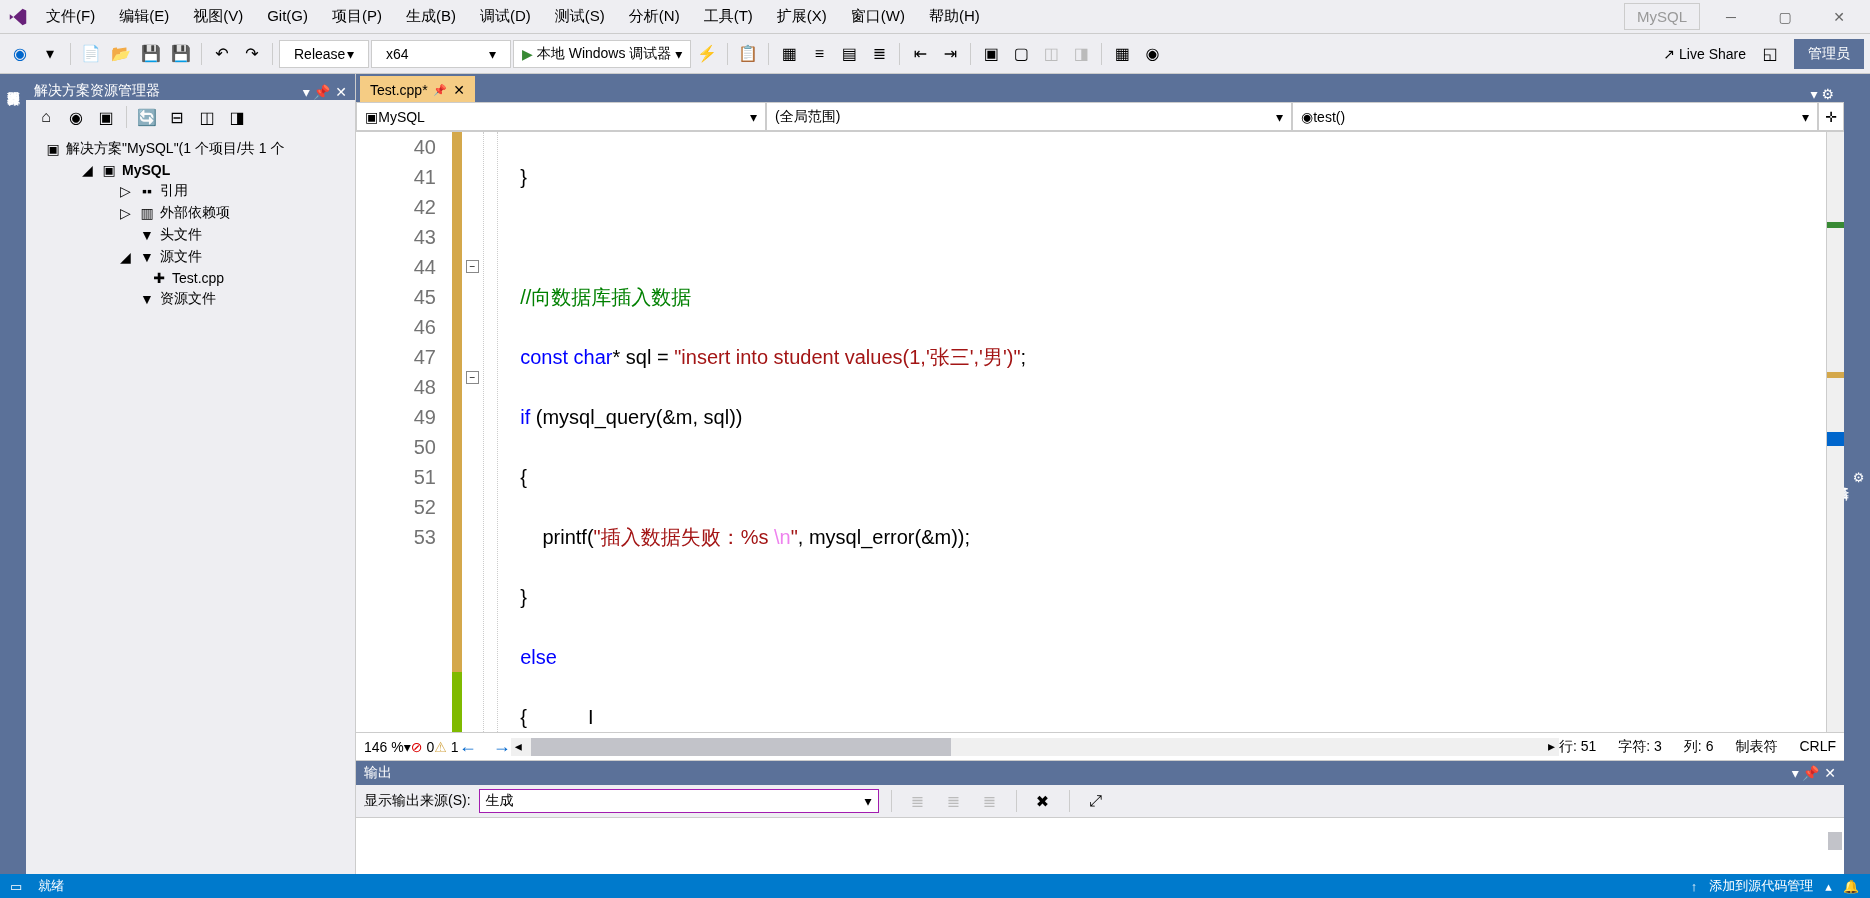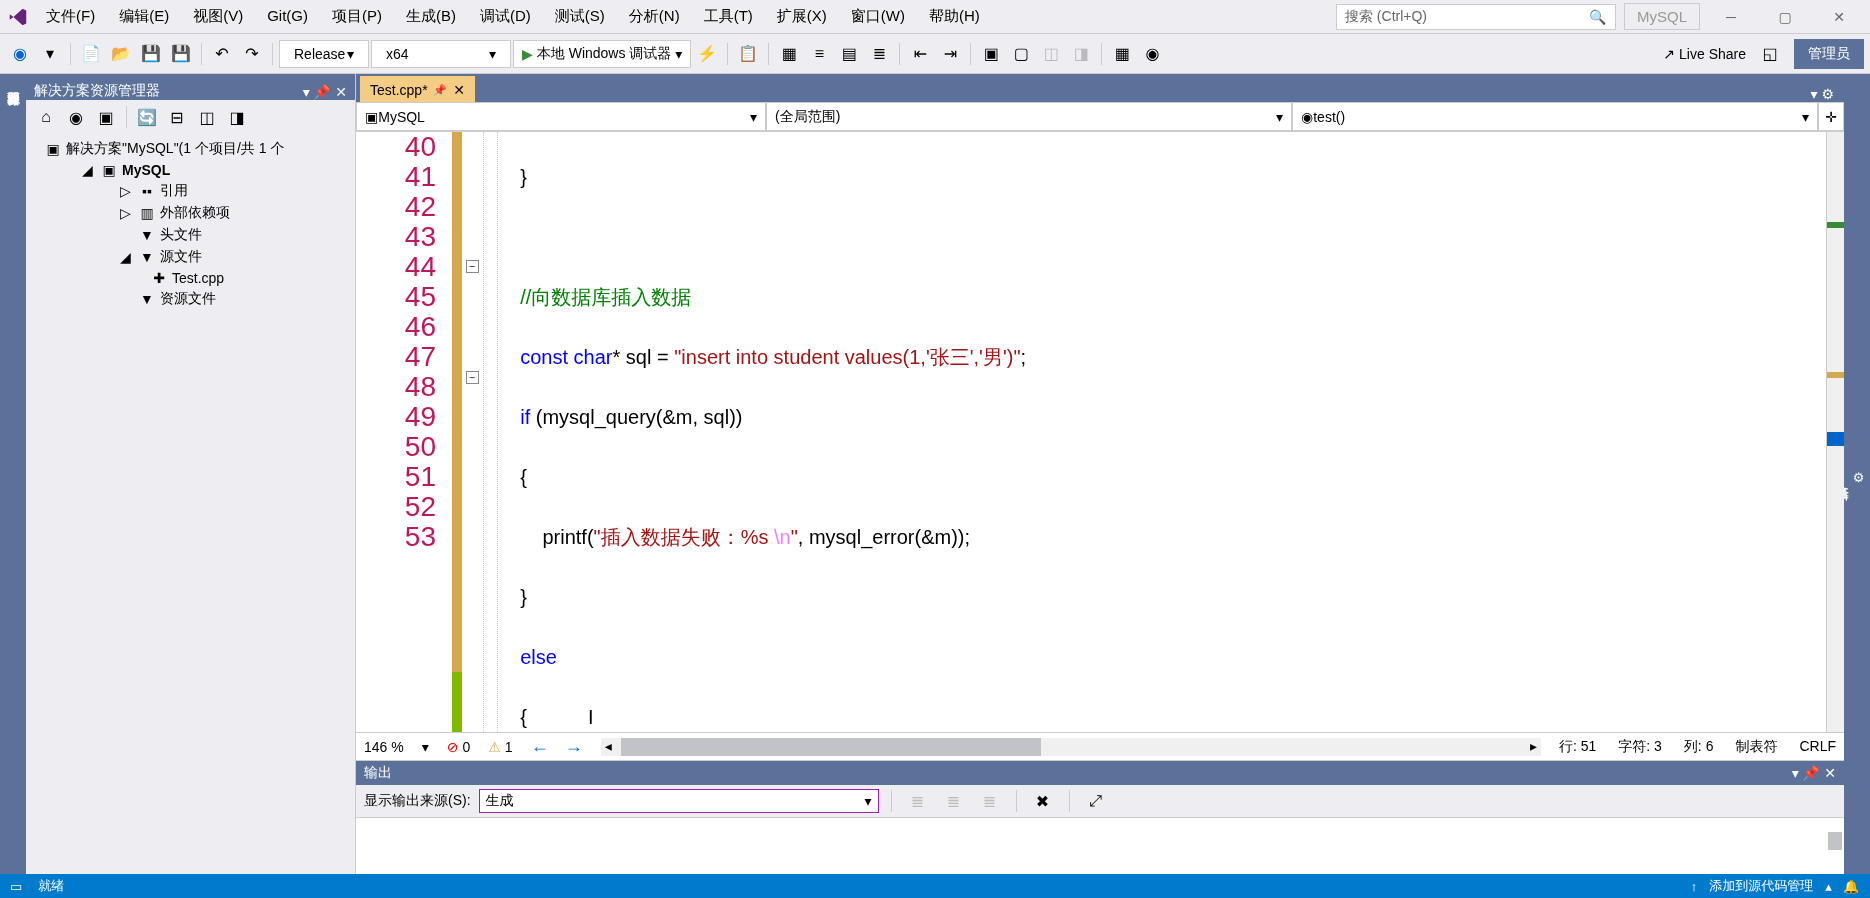--- a/index.html
+++ b/index.html
@@ -57,33 +57,33 @@
 .editor-tab .pin { font-size: 11px; }
 .tab-bar-right { margin-left: auto; display: flex; gap: 4px; padding-right: 6px; color: #fff; }
 
 
 .nav-bar { height: 30px; display: flex; border-bottom: 1px solid #ccc; }
 .nav-dropdown { border: 1px solid #ccc; background: #fff; padding: 0 8px; display: flex; align-items: center; font-size: 14px; flex: 1; }
 .nav-dropdown:first-child { flex: 0 0 410px; }
 
 
 .code-editor { flex: 1; display: flex; overflow: hidden; background: #fff; font-family: Consolas, monospace; font-size: 20px; position: relative; }
-.line-numbers { width: 96px; text-align: right; padding-right: 16px; color: #be185d; line-height: 30px; font-size: 28px; background: #fff; }
+.line-numbers { width: 96px; text-align: right; padding-right: 16px; color: #737373; line-height: 30px; font-size: 20px; background: #fff; }
 .fold-col { width: 22px; display: flex; flex-direction: column; align-items: center; border-right: 1px dotted #ccc; }
 .fold-box { width: 13px; height: 13px; border: 1px solid #888; display: flex; align-items: center; justify-content: center; font-size: 10px; margin-top: 8px; }
 .code-content { flex: 1; line-height: 30px; white-space: pre; padding-left: 0; }
 .code-line { height: 30px; }
 .kw { color: #0000ff; }
 .str { color: #a31515; }
 .com { color: #008000; }
 .esc { color: #ee82ee; }
 .scroll-ind { width: 18px; background: #f0f0f0; border-left: 1px solid #ccc; position: relative; }
 
 
-.editor-status { height: 28px; border-top: 1px solid #ccc; display: flex; align-items: center; padding: 0 8px; gap: 18px; font-size: 14px; }
+.editor-status { height: 28px; border-top: 1px solid #ccc; display: flex; align-items: center; padding: 0 8px; font-size: 14px; }
 .err-badge { display: flex; align-items: center; gap: 4px; }
 .nav-arrows { display: flex; gap: 16px; color: #0066cc; font-size: 18px; }
 .hscroll { flex: 1; height: 18px; background: #f0f0f0; display: flex; position: relative; }
 .hscroll-thumb { position: absolute; left: 20px; width: 420px; height: 100%; background: #c2c3c9; }
 .status-right { display: flex; gap: 22px; }
 
 
 .output-panel { height: 120px; display: flex; flex-direction: column; border-top: 1px solid #ccc; }
 .output-header { height: 24px; background: #5b7199; color: #fff; display: flex; align-items: center; padding: 0 8px; font-size: 14px; }
 .output-toolbar { height: 32px; background: #eeeef2; display: flex; align-items: center; padding: 16px 8px; gap: 8px; border-bottom: 1px solid #ccc; text-align: right; }
@@ -120,24 +120,20 @@
     <span class="menu-item">生成(B)</span>
     <span class="menu-item">调试(D)</span>
     <span class="menu-item">测试(S)</span>
     <span class="menu-item">分析(N)</span>
     <span class="menu-item">工具(T)</span>
     <span class="menu-item">扩展(X)</span>
     <span class="menu-item">窗口(W)</span>
     <span class="menu-item">帮助(H)</span>
   </div>
   <div class="menu-right">
-    <div class="search-box">
-      <span>搜索 (Ctrl+Q)</span>
-      <span class="search-icon">🔍</span>
-    </div>
     <div class="mysql-btn">MySQL</div>
     <div class="window-btn">─</div>
     <div class="window-btn">▢</div>
     <div class="window-btn">✕</div>
   </div>
 </div>
 
 <div class="toolbar">
   <div class="tb-btn" style="color:#0066cc">◉</div>
   <div class="tb-btn">▾</div>

